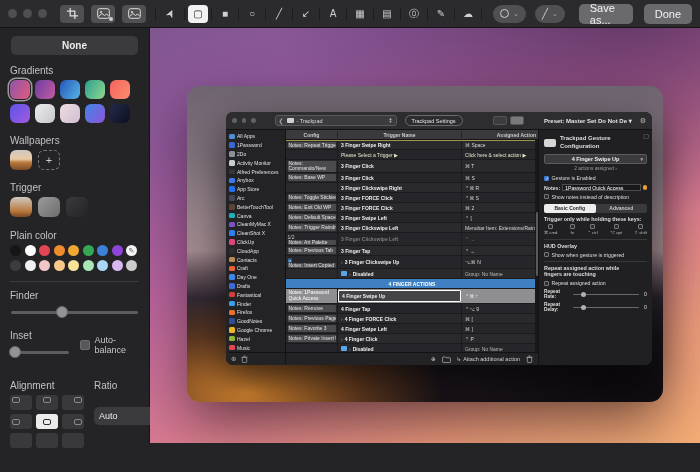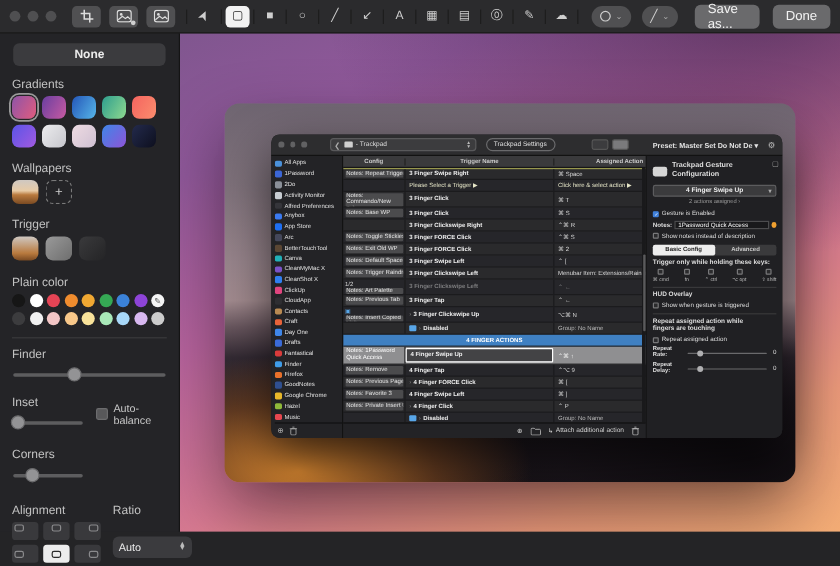--- a/index.html
+++ b/index.html
@@ -450,27 +450,20 @@
             <span class="thumb" style="left: 7%;"></span>
           </div>
         </div>
         <div class="cbline">
           <span class="cbox"></span>
           <span>Auto-balance</span>
         </div>
       </div>
 
       <div class="tworow" style="margin-top:4px">
-        <div>
-          <div class="sec-label">Corners</div>
-          <div class="slider">
-            <span class="track"></span>
-            <span class="thumb" style="left: 27%;"></span>
-          </div>
-        </div>
       </div>
 
       <div class="tworow" style="margin-top:6px">
         <div>
           <div class="sec-label">Alignment</div>
           <div class="aligngrid">
 
               <span class="acell tl">
                 <span class="mark"></span>
               </span>

